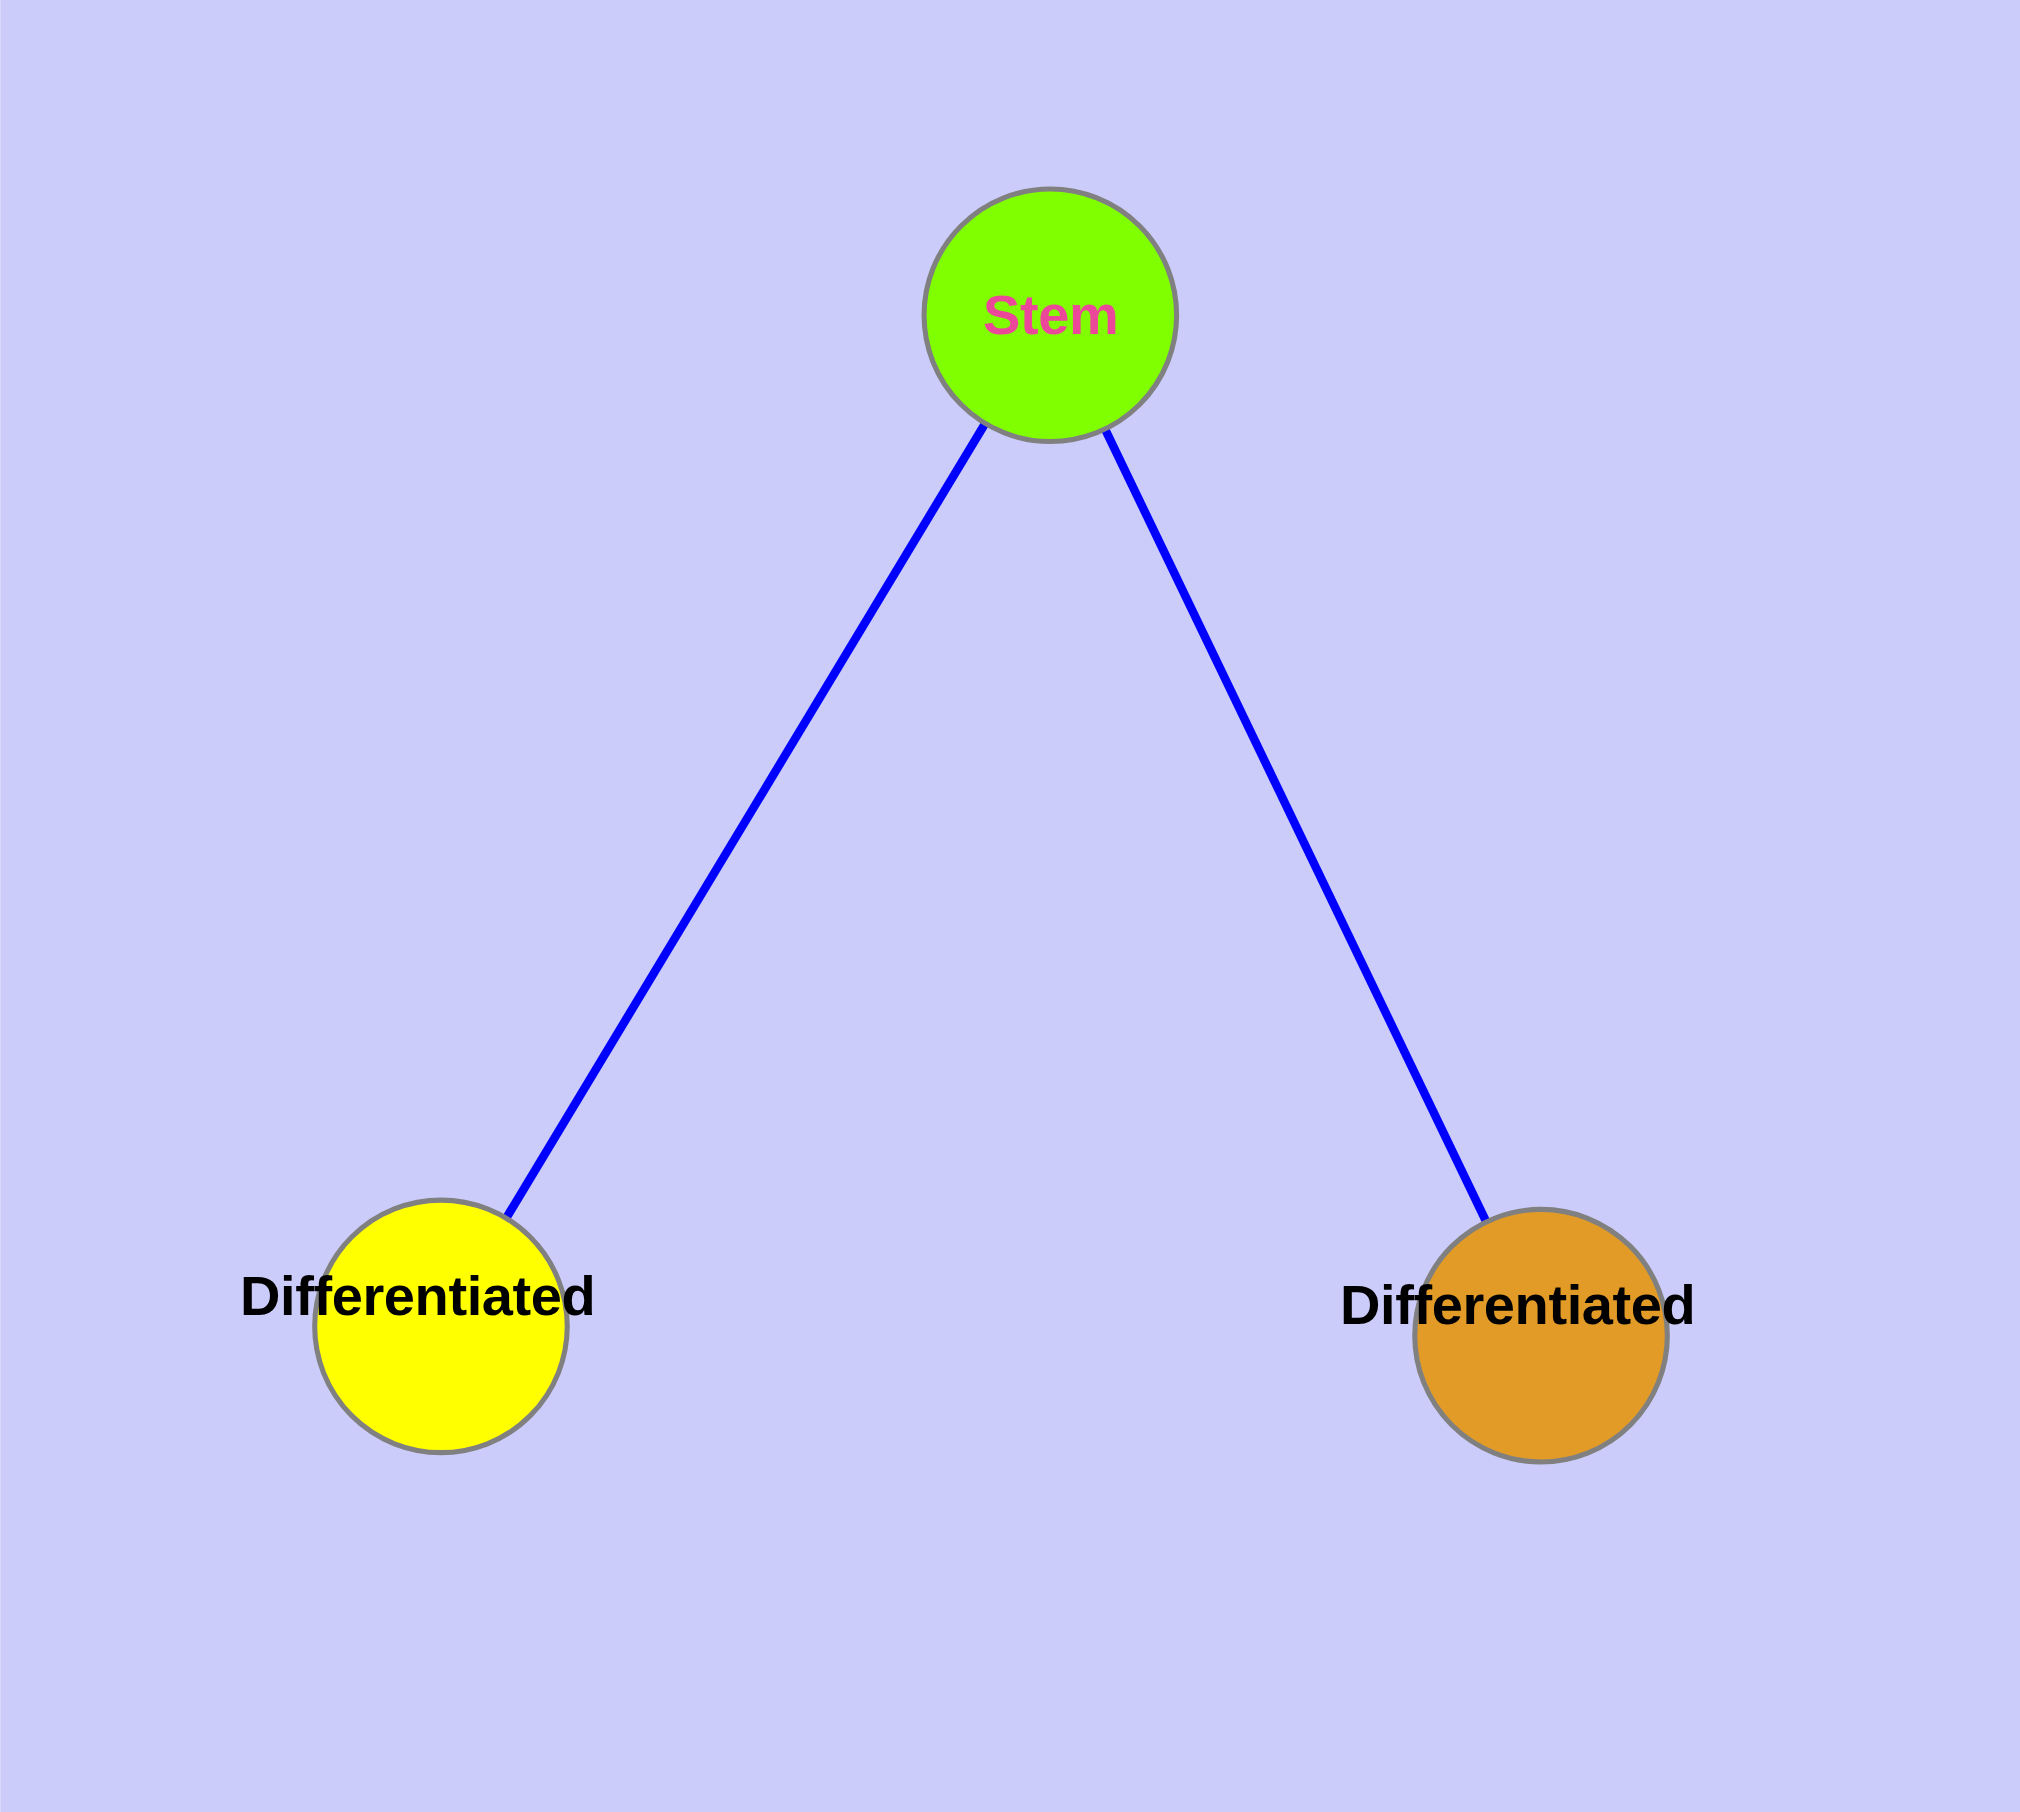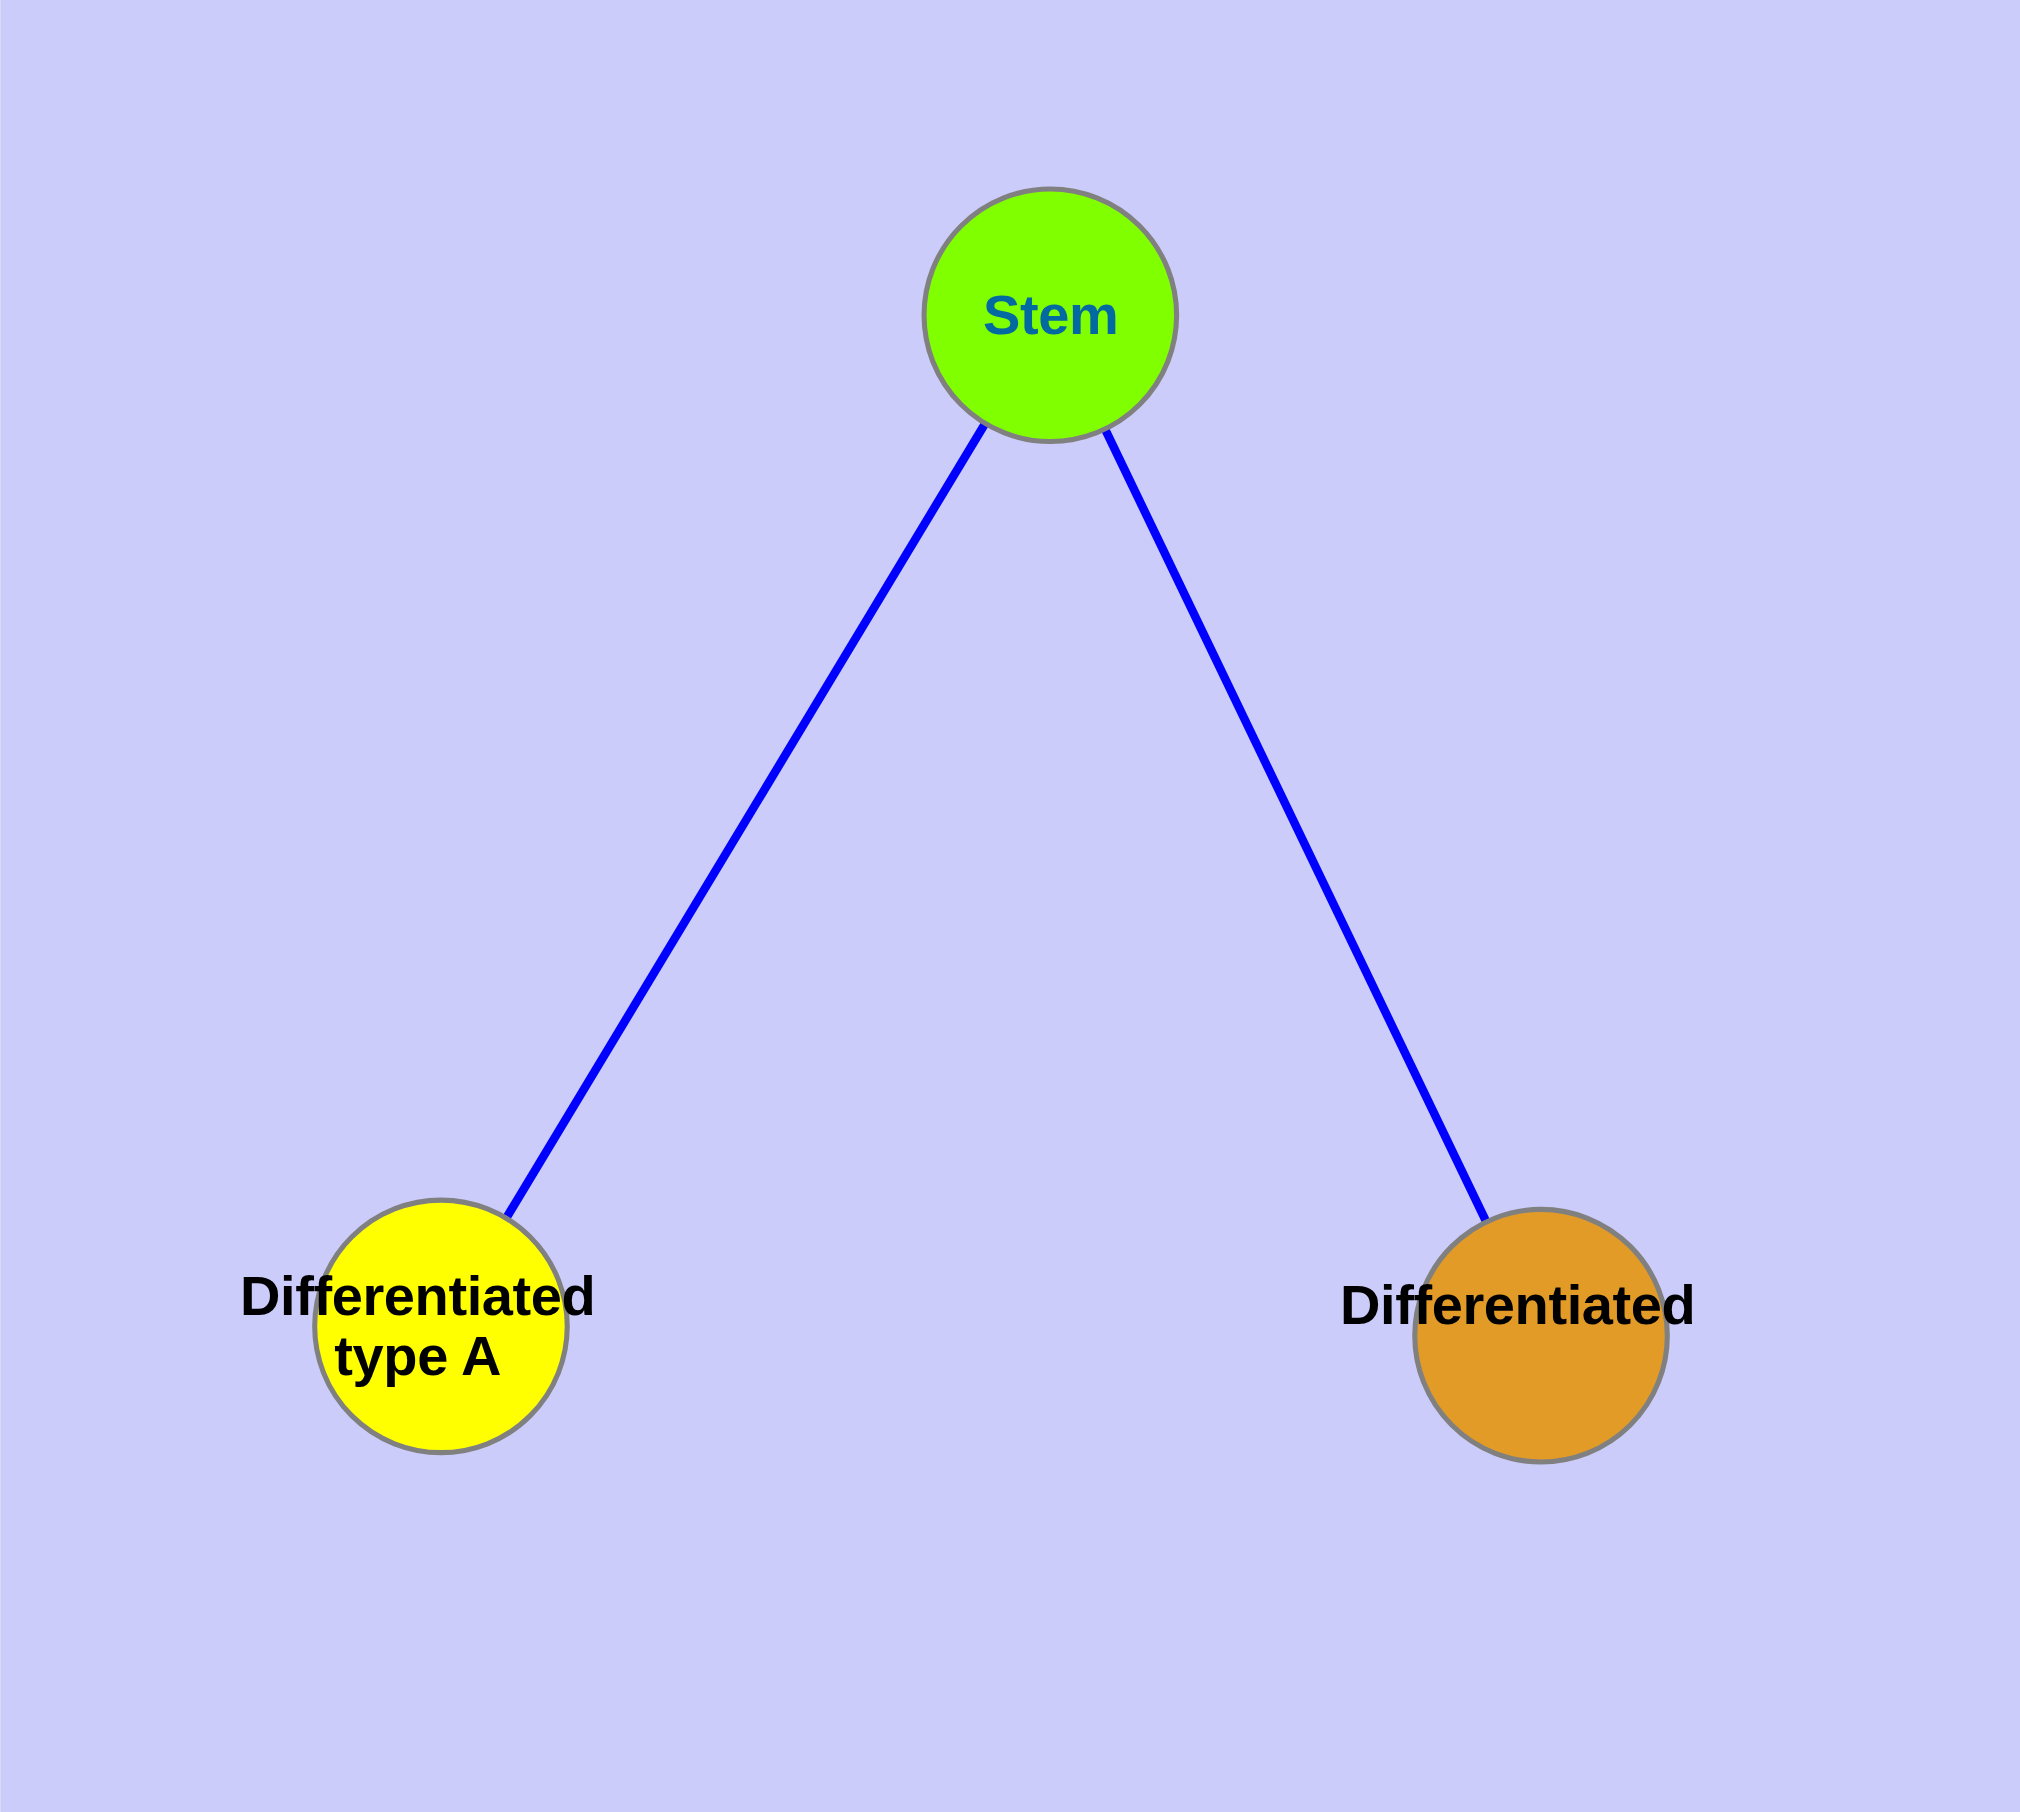--- a/index.html
+++ b/index.html
@@ -46,25 +46,24 @@
         <line x1="1162.6047711065964" y1="498.7587038523371" x2="596.3952288934034" y2="1438.241296147663" stroke="#0000ff" stroke-width="10" stroke-linecap="butt"></line>
         <line x1="1303.1414193121107" y1="505.37870268010556" x2="1753.8585806878893" y2="1442.6212973198944" stroke="#0000ff" stroke-width="10" stroke-linecap="butt"></line>
       </g>
     <g id="node-layer">
         <circle cx="1239" cy="372" r="149" fill="#80ff00" stroke="#808080" stroke-width="6"></circle>
         <circle cx="520" cy="1565" r="149" fill="#ffff00" stroke="#808080" stroke-width="6"></circle>
         <circle cx="1818" cy="1576" r="149" fill="#e39b28" stroke="#808080" stroke-width="6"></circle>
       </g>
   </svg>
   <div id="label-layer">
-      <div class="node-label" style="font-size: 56px; color: #0369a1; left: 983px; top: 285px;">
+      <div class="node-label" style="font-size: 56px; color: #ec4899; left: 983px; top: 285px;">
         <span>Stem</span>
       </div>
       <div class="node-label" style="font-size: 56px; color: rgb(0, 0, 0); left: 240px; top: 1266px;">
         <span>Differentiated</span>
-        <span>type A</span>
       </div>
       <div class="node-label" style="font-size: 56px; color: rgb(0, 0, 0); left: 1340px; top: 1275px;">
         <span>Differentiated</span>
       </div>
     </div>
 </div>
 
 
 </body></html>

